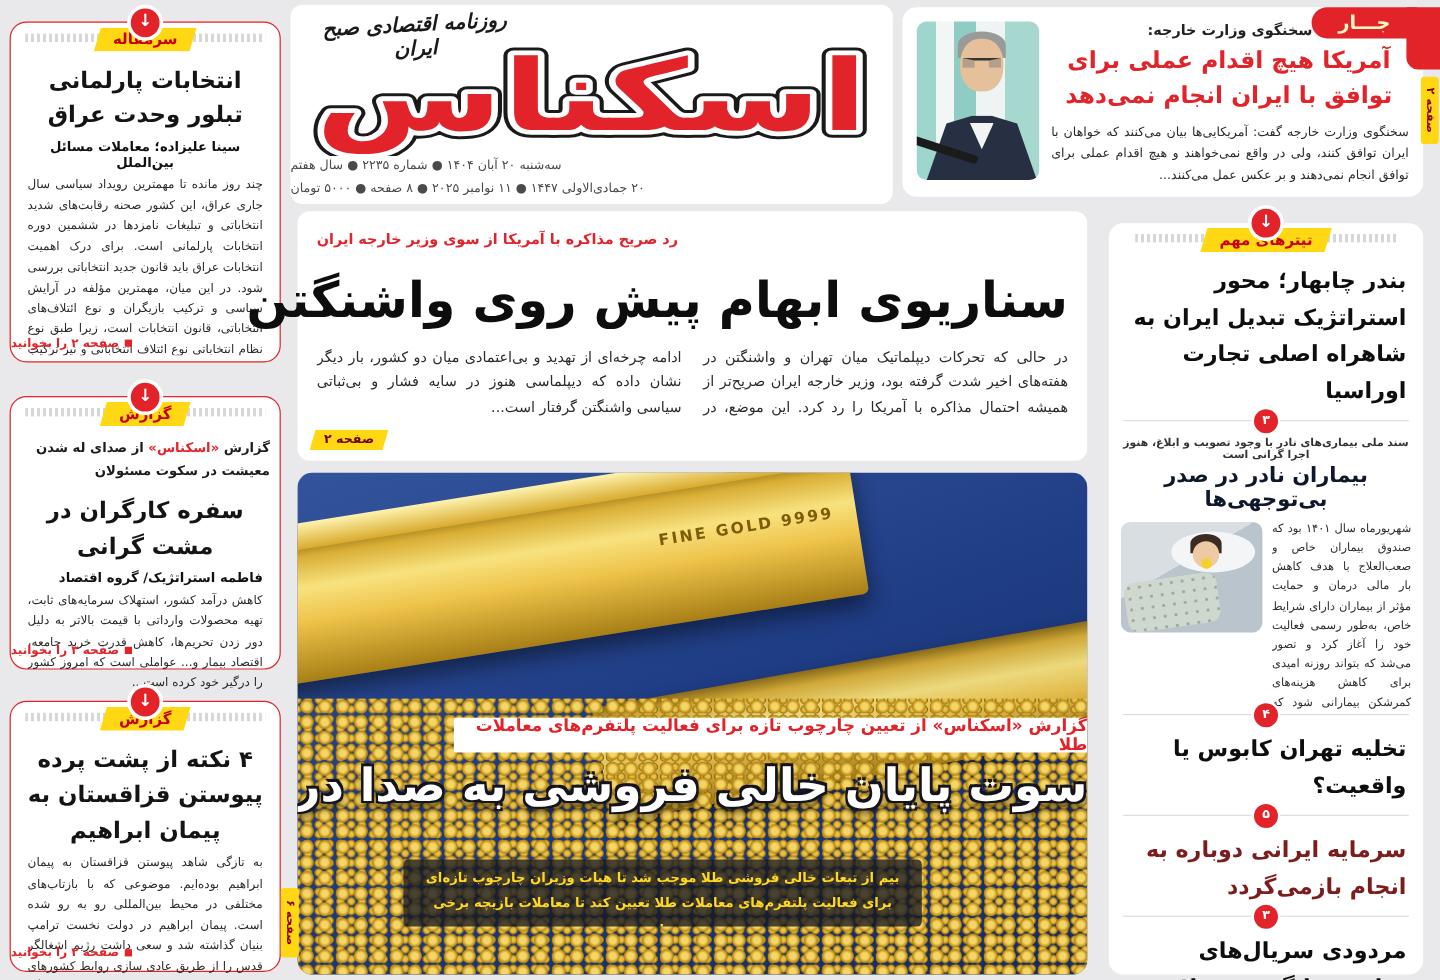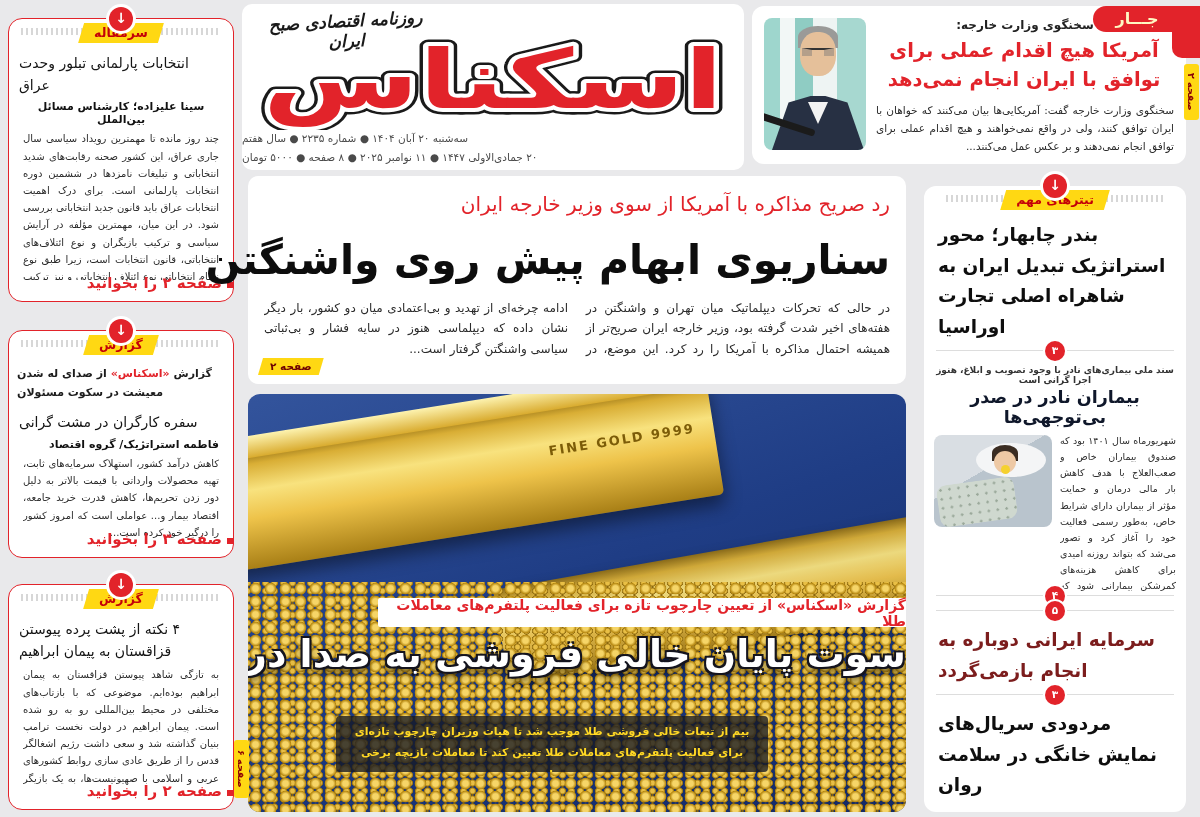--- a/index.html
+++ b/index.html
@@ -10,27 +10,27 @@
   #page{position:relative;width:1200px;height:817px;margin:0 auto;background:#e9e9eb;direction:rtl;overflow:hidden}
   .card{position:absolute;background:#fff;border-radius:12px}
   .bordered{border:1.6px solid var(--red);border-radius:14px}
   .pin{position:absolute;top:-12px;right:calc(50% - 12px);width:24px;height:24px;border-radius:50%;
        background:var(--red);color:#fff;font-size:14px;font-weight:bold;line-height:23px;text-align:center;
        box-shadow:0 0 0 3px #fff;z-index:3}
   .hatch{height:7px;margin:9px 12px 0;background:repeating-linear-gradient(90deg,#d7d7d7 0 2px,transparent 2px 5px)}
   .tag{display:block;width:max-content;margin:-12px auto 0;background:var(--yellow);color:#c40008;
        font-weight:bold;font-size:12.5px;padding:2px 16px 3px;position:relative;z-index:2;
        clip-path:polygon(6px 0,100% 0,calc(100% - 6px) 100%,0 100%)}
-  .lc-title{font-size:14px;font-weight:normal;color:var(--ink);text-align:left;line-height:1.55;margin:10px 10px 4px}
-  .lc-kick{font-size:11px;font-weight:bold;color:#1c1c1c;text-align:left;line-height:1.7;margin:10px 8px 0}
+  .lc-title{font-size:19px;font-weight:bold;color:var(--ink);text-align:center;line-height:1.55;margin:10px 10px 4px}
+  .lc-kick{font-size:11px;font-weight:bold;color:#1c1c1c;text-align:right;line-height:1.7;margin:10px 8px 0}
   .lc-kick .brand{color:var(--red)}
   .byline{font-size:11px;font-weight:bold;color:#111;text-align:center;margin:4px 8px 2px}
   .byline.right{text-align:right;margin-right:14px}
   .lc-body{font-size:10px;line-height:1.72;color:var(--body);text-align:justify;margin:4px 14px 0;overflow:hidden}
-  .read{font-size:15px;font-weight:bold;color:var(--red);text-align:right;position:absolute;bottom:9px;left:0;right:0;cursor:pointer}
+  .read{font-size:10px;font-weight:bold;color:var(--red);text-align:left;position:absolute;bottom:9px;left:0;right:0;cursor:pointer}
   .read::before{content:"";display:inline-block;width:6px;height:6px;background:var(--red);margin-left:5px}
   .vtab{position:absolute;background:var(--yellow);color:#8a0004;font-size:9.5px;font-weight:bold;
         writing-mode:vertical-rl;text-align:center;padding:7px 2px;border-radius:3px;z-index:6;cursor:pointer}
   .htab{position:absolute;background:var(--yellow);color:#6d0003;font-size:10.5px;font-weight:bold;
         padding:2px 12px 3px;clip-path:polygon(5px 0,100% 0,calc(100% - 5px) 100%,0 100%);cursor:pointer}
   
   #masthead{left:242px;top:4px;width:502px;height:166px;border-radius:10px}
   #tagline{position:absolute;top:7px;left:14px;width:180px;text-align:center;font-size:17px;font-weight:bold;
            color:#1a1a1a;transform:rotate(-3deg);font-style:italic}
   #logo{position:absolute;top:24px;left:4px;width:494px;height:102px}
@@ -50,27 +50,27 @@
               border-left:10px solid rgba(120,120,120,.45);border-right:10px solid rgba(120,120,120,.45)}
   .ts-suit{position:absolute;left:8px;bottom:0;width:92px;height:54px;background:#273043;
            clip-path:polygon(0 100%,18% 12%,42% 0,58% 0,82% 12%,100% 100%)}
   .ts-shirt{position:absolute;left:44px;bottom:26px;width:20px;height:22px;background:#f3f3f3;clip-path:polygon(0 0,100% 0,50% 100%)}
   .ts-mic{position:absolute;left:-6px;bottom:22px;width:58px;height:7px;background:#1b1b1b;transform:rotate(18deg);border-radius:3px}
   #ts-kicker{font-size:12px;font-weight:bold;color:#222;text-align:center;margin-top:2px}
   #ts-headline{font-size:19.5px;font-weight:bold;color:var(--red);text-align:center;line-height:1.5;margin:4px 2px 6px;cursor:pointer}
   #ts-lead{font-size:10.5px;line-height:1.75;color:var(--body);text-align:justify;overflow:hidden;max-height:58px}
   
   #mainstory{left:248px;top:176px;width:658px;height:208px;padding:12px 16px;border-radius:10px}
-  #ms-kicker{font-size:20px;font-weight:normal;color:var(--red);text-align:right;margin-top:4px}
+  #ms-kicker{font-size:12px;font-weight:bold;color:var(--red);text-align:left;margin-top:4px}
   #ms-headline{font-size:41px;font-weight:bold;color:#0d0d0d;text-align:left;white-space:nowrap;margin:20px 0 14px;cursor:pointer}
   #ms-lead{font-size:12px;line-height:1.7;color:var(--body);text-align:justify;column-count:2;column-gap:18px;max-height:78px;overflow:hidden}
   #ms-tab{left:258px;top:358px}
   
   #sidebar{left:924px;top:186px;width:262px;height:626px;padding:0 10px}
-  .sb-h1{font-size:18.5px;font-weight:bold;color:#0e0e0e;text-align:left;line-height:1.65;margin:10px 4px 8px;cursor:pointer}
+  .sb-h1{font-size:18.5px;font-weight:bold;color:#0e0e0e;text-align:right;line-height:1.65;margin:10px 4px 8px;cursor:pointer}
   .sb-h1.maroon{color:#7c1d1d}
   .sb-div{position:relative;border-top:1px solid #ddd;margin:4px 2px 14px}
   .sb-num{position:absolute;top:-10px;right:calc(50% - 10px);width:20px;height:20px;border-radius:50%;
           background:var(--red);color:#fff;font-size:10.5px;font-weight:bold;line-height:19px;text-align:center;box-shadow:0 0 0 2px #fff}
   .sb-kick{font-size:9px;font-weight:bold;color:#333;text-align:center;margin:2px 0 2px}
   .sb-head2{font-size:17.5px;font-weight:bold;color:#0f172a;text-align:center;margin:0 0 6px;cursor:pointer}
   #sb-photo{float:left;width:118px;height:92px;margin:2px 8px 4px 0;border-radius:8px;position:relative;overflow:hidden;
             background:linear-gradient(150deg,#d9dee3 0 40%,#b9c4cd 40% 100%)}
   .ch-pillow{position:absolute;right:6px;top:8px;width:70px;height:34px;border-radius:50%;background:#f4f5f6}
   .ch-hair{position:absolute;right:34px;top:10px;width:26px;height:16px;border-radius:50% 50% 0 0;background:#3a2c22}
@@ -115,21 +115,21 @@
 </head>
 <body>
 
 <div id="page">
 
   <div class="card bordered" id="lc1">
     <div class="pin">↓</div>
     <div class="hatch"></div>
     <div class="tag">سرمقاله</div>
     <div class="lc-title">انتخابات پارلمانی تبلور وحدت عراق</div>
-    <div class="byline">سینا علیزاده؛ کارشناس مسائل بین‌الملل</div>
+    <div class="byline">سینا علیزاده؛ معاملات مسائل بین‌الملل</div>
     <div class="lc-body">چند روز مانده تا مهمترین رویداد سیاسی سال جاری عراق، این کشور صحنه رقابت‌های شدید انتخاباتی و تبلیغات نامزدها در ششمین دوره انتخابات پارلمانی است. برای درک اهمیت انتخابات عراق باید قانون جدید انتخاباتی بررسی شود. در این میان، مهمترین مؤلفه در آرایش سیاسی و ترکیب بازیگران و نوع ائتلاف‌های انتخاباتی، قانون انتخابات است، زیرا طبق نوع نظام انتخاباتی نوع ائتلاف انتخاباتی و نیز ترکیب بازیگران و جریان‌های سیاسی مشخص خواهد شد...</div>
     <div class="read">صفحه ۲ را بخوانید</div>
   </div>
 
   <div class="card bordered" id="lc2">
     <div class="pin">↓</div>
     <div class="hatch"></div>
     <div class="tag">گزارش</div>
     <div class="lc-kick">
       <span>گزارش </span><span class="brand">«اسکناس»</span><span> از صدای له شدن معیشت در سکوت مسئولان</span>
@@ -206,20 +206,21 @@
         <div class="ch-face"></div>
         <div class="ch-paci"></div>
         <div class="ch-gown"></div>
       </div>
       <div class="sb-body">شهریورماه سال ۱۴۰۱ بود که صندوق بیماران خاص و صعب‌العلاج با هدف کاهش بار مالی درمان و حمایت مؤثر از بیماران دارای شرایط خاص، به‌طور رسمی فعالیت خود را آغاز کرد و تصور می‌شد که بتواند روزنه امیدی برای کاهش هزینه‌های کمرشکن بیمارانی شود که علاوه بر درد و رنج بیماری، مجبور به تأمین هزینه‌های سنگین درمان خود هستند...</div>
     </div>
     <div class="sb-div">
       <div class="sb-num">۴</div>
     </div>
 
+    <div class="sb-h1">تخلیه تهران کابوس یا واقعیت؟</div>
     <div class="sb-div">
       <div class="sb-num">۵</div>
     </div>
 
     <div class="sb-h1 maroon">سرمایه ایرانی دوباره به انجام بازمی‌گردد</div>
     <div class="sb-div">
       <div class="sb-num">۳</div>
     </div>
 
     <div class="sb-h1">مردودی سریال‌های نمایش خانگی در سلامت روان</div>

